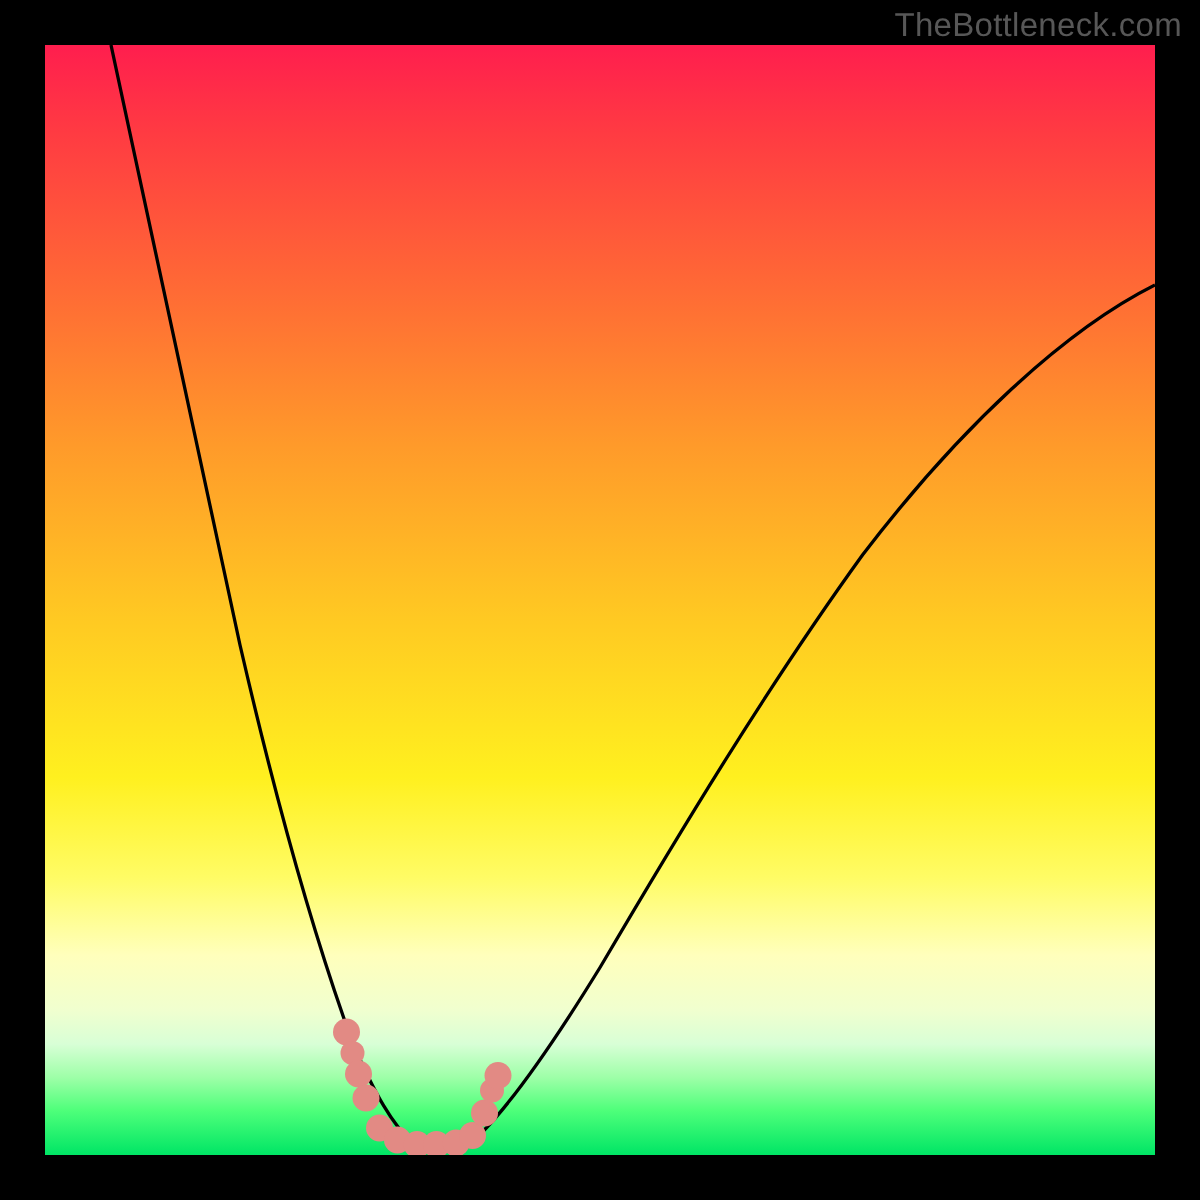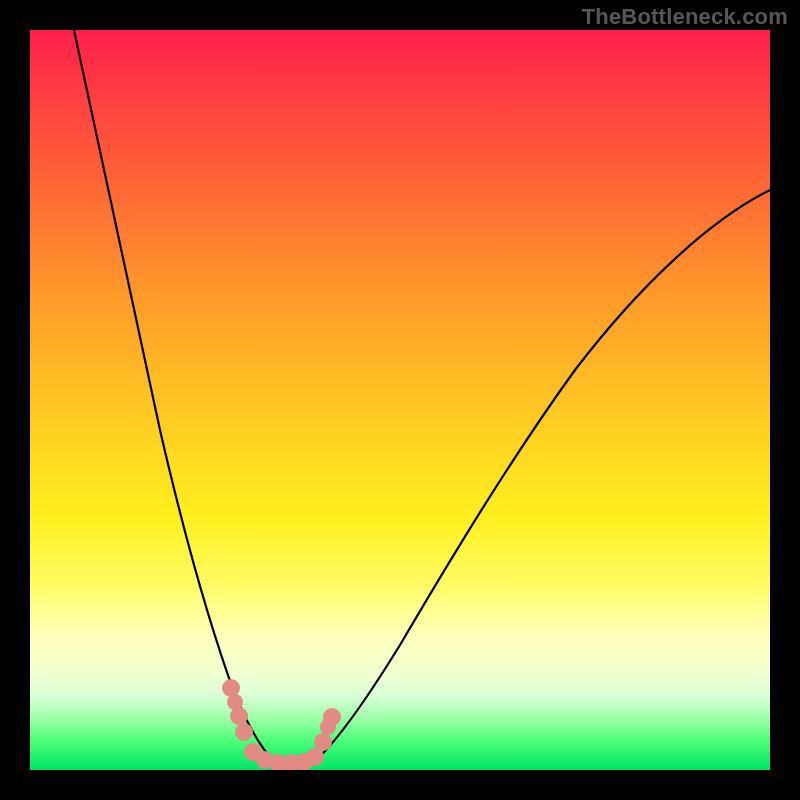--- a/index.html
+++ b/index.html
@@ -46,21 +46,21 @@
         #9effa8 93%,
         #4eff7a 96%,
         #00e565 100%
       );
   }
   .watermark {
     position: absolute;
     top: 4px;
     right: 12px;
     font-size: 22px;
-    font-weight: 700;
+    font-weight: 400;
     color: #575757;
     letter-spacing: 0.2px;
     user-select: none;
     font-family: Arial, Helvetica, sans-serif;
   }
   svg.curves {
     position: absolute;
     inset: 0;
   }
 </style>

